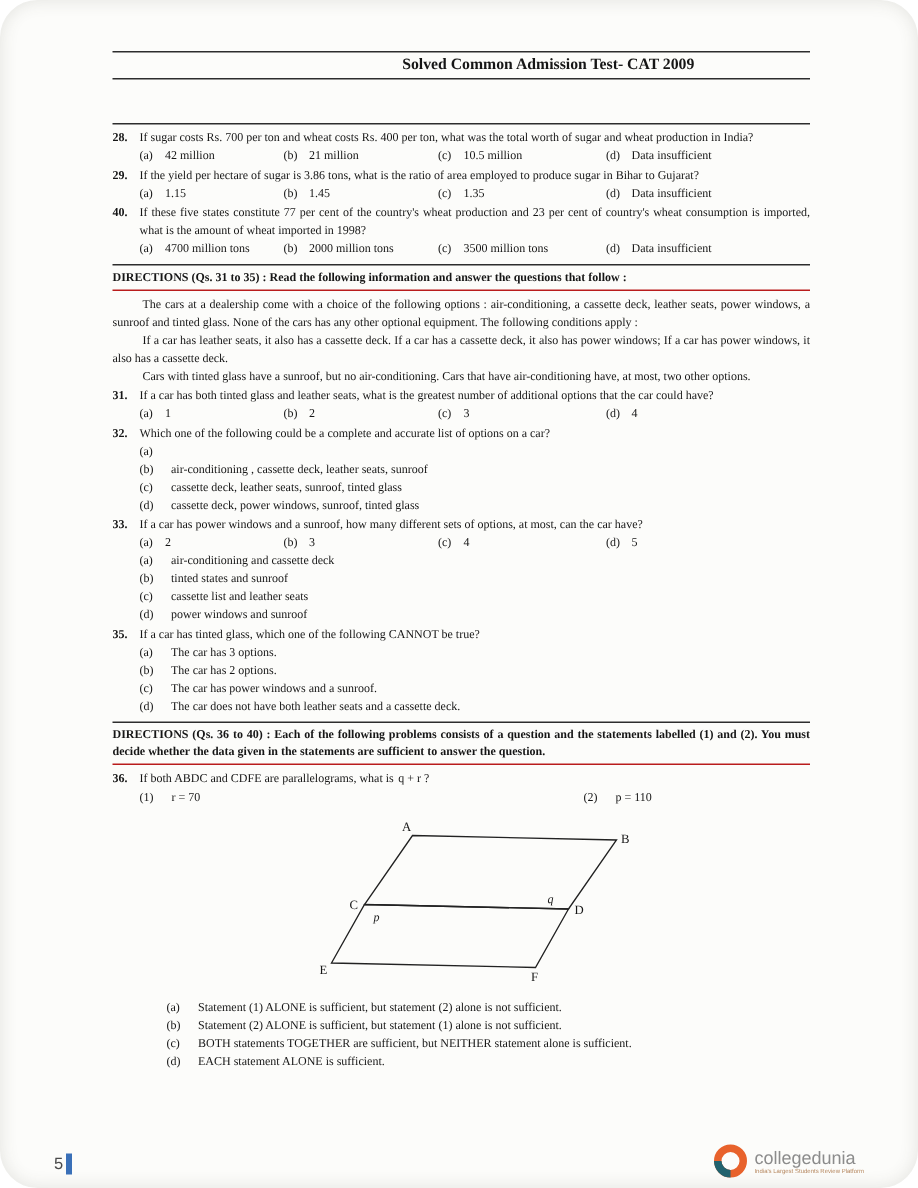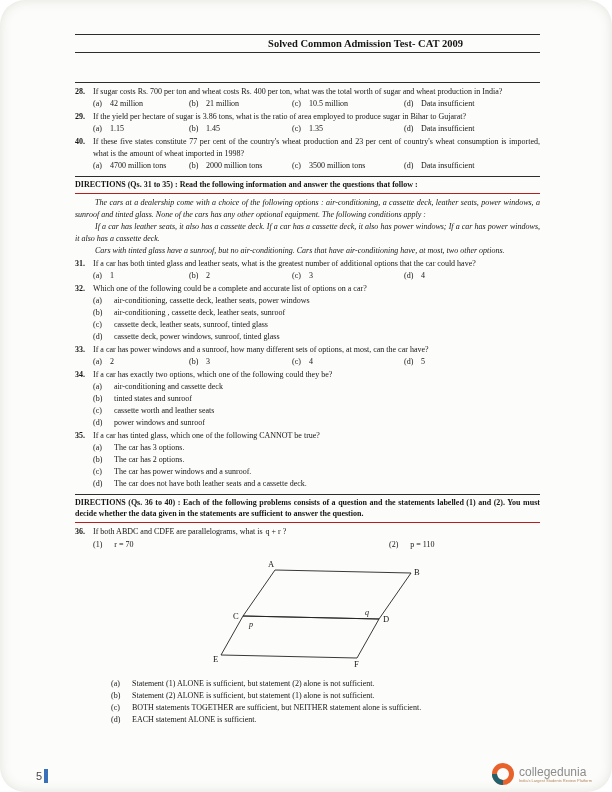--- a/index.html
+++ b/index.html
@@ -29,37 +29,37 @@
   .optlist { font-size: 8px; line-height: 12px; }
   .optlist .opt { display: flex; padding-left: 18px; }
   .optlist .ol { flex: none; width: 21px; }
   .optlist.deep .opt { padding-left: 36px; }
 
   .dirs {
     border-top: 1px solid #2d2d2d; border-bottom: 1px solid #b91c1c;
     font-weight: bold; font-size: 8px; line-height: 11.5px;
     padding: 2px 0; margin: 4px 0 3px; text-align: justify;
   }
-  .para { font-size: 8px; line-height: 12px; text-indent: 20px; text-align: justify; font-style: italic; }
+  .para { font-size: 8px; line-height: 12px; text-indent: 20px; text-align: justify; }
   .math { margin-left: 3px; }
 
   .stmt-row { display: flex; font-size: 8px; line-height: 12px; padding-left: 18px; margin-top: 1px; }
   .stmt { display: flex; }
   .stmt-1 { width: 296px; }
   .sl { margin-right: 9px; }
 
   .diagram-wrap { margin: 7px 0 4px 138px; width: 230px; }
   svg text { font-family: "Liberation Serif", serif; font-size: 8.5px; fill: #161616; }
   svg text.it { font-style: italic; font-size: 8px; }
 
   .footer-pagenum { position: absolute; left: 36px; bottom: 9px; display: flex; align-items: center; }
   .footer-pagenum .num { font-family: "Liberation Sans", sans-serif; font-size: 11px; color: #4a4a4a; }
   .footer-pagenum .bar { width: 4px; height: 14px; margin-left: 2px; background: var(--accent-blue, #3a70b8); }
 
-  .logo { position: absolute; right: 20px; bottom: 6px; display: flex; align-items: center; }
+  .logo { position: absolute; right: 36px; bottom: 6px; display: flex; align-items: center; }
   .logo-text-wrap { margin-left: 4px; }
   .logo-name { font-family: "Liberation Sans", sans-serif; font-size: 12px; line-height: 12px; color: var(--logo-text-grey, #8c8c8c); }
   .logo-tagline { font-family: "Liberation Sans", sans-serif; font-size: 4px; line-height: 5px; color: #b5875f; }
   .logo-ring { stroke: var(--logo-orange, #e8622c); }
   .logo-arc { stroke: var(--logo-teal, #21626e); }
 </style>
 </head>
 <body>
 
 <div class="page">
@@ -171,21 +171,20 @@
           </span>
       </div>
 
       <div class="q">
         <span class="qnum">32.</span>
         <div class="qtext">Which one of the following could be a complete and accurate list of options on a car?</div>
       </div>
       <div class="optlist">
         <div class="opt">
             <span class="ol">(a)</span>
-            <span>air-conditioning, cassette deck, leather seats, power windows</span>
           </div>
         <div class="opt">
             <span class="ol">(b)</span>
             <span>air-conditioning , cassette deck, leather seats, sunroof</span>
           </div>
         <div class="opt">
             <span class="ol">(c)</span>
             <span>cassette deck, leather seats, sunroof, tinted glass</span>
           </div>
         <div class="opt">
@@ -210,36 +209,32 @@
         <span class="opt col-c">
             <span class="ol">(c)</span>
             <span>4</span>
           </span>
         <span class="opt col-d">
             <span class="ol">(d)</span>
             <span>5</span>
           </span>
       </div>
 
-      <div class="q">
-        <span class="qnum">34.</span>
-        <div class="qtext">If a car has exactly two options, which one of the following could they be?</div>
-      </div>
       <div class="optlist">
         <div class="opt">
             <span class="ol">(a)</span>
             <span>air-conditioning and cassette deck</span>
           </div>
         <div class="opt">
             <span class="ol">(b)</span>
             <span>tinted states and sunroof</span>
           </div>
         <div class="opt">
             <span class="ol">(c)</span>
-            <span>cassette worth and leather seats</span>
+            <span>cassette list and leather seats</span>
           </div>
         <div class="opt">
             <span class="ol">(d)</span>
             <span>power windows and sunroof</span>
           </div>
       </div>
 
       <div class="q">
         <span class="qnum">35.</span>
         <div class="qtext">If a car has tinted glass, which one of the following CANNOT be true?</div>

